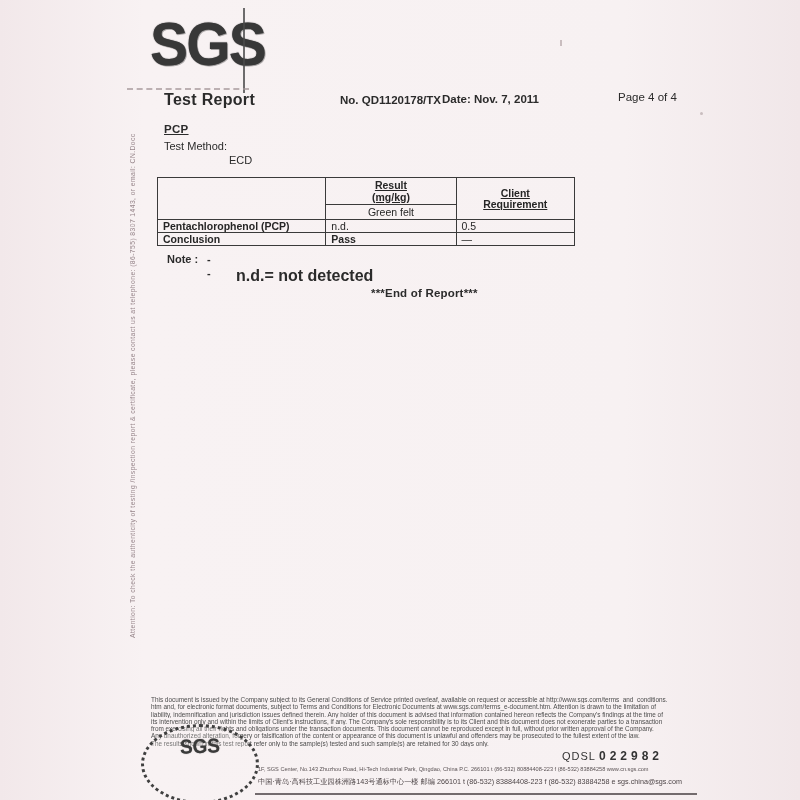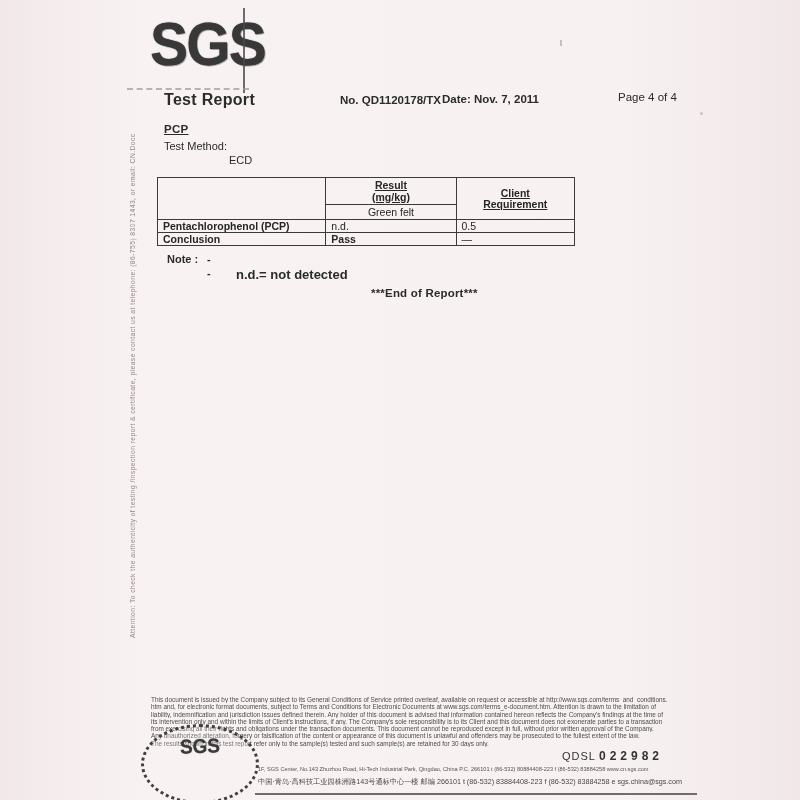--- a/index.html
+++ b/index.html
@@ -48,21 +48,21 @@
   .rtable .sample{text-align:center;height:14px;}
   .rtable .pname{font-weight:bold;height:12px;}
   .rtable .ctr{text-align:left;}
   .rtable .bold{font-weight:bold;}
 
   
   .note-label{left:167px;top:253px;font-size:11px;font-weight:bold;}
   .note-dash1{left:207px;top:253px;font-size:11px;font-weight:bold;}
   .note-item1{left:236px;top:253px;font-size:11px;font-weight:bold;}
   .note-dash2{left:207px;top:267px;font-size:11px;font-weight:bold;}
-  .note-item2{left:236px;top:267px;font-size:13px;font-weight:bold;}
+  .note-item2{left:236px;top:267px;font-size:16px;font-weight:bold;}
   .eor{left:371px;top:287px;font-size:11.5px;font-weight:bold;letter-spacing:.2px;}
 
   
   .side-note{
     left:129px;top:133px;height:505px;width:12px;
     writing-mode:vertical-rl;transform:rotate(180deg);
     font-size:6.8px;letter-spacing:.4px;color:#97868b;
     white-space:nowrap;overflow:hidden;
   }
 

